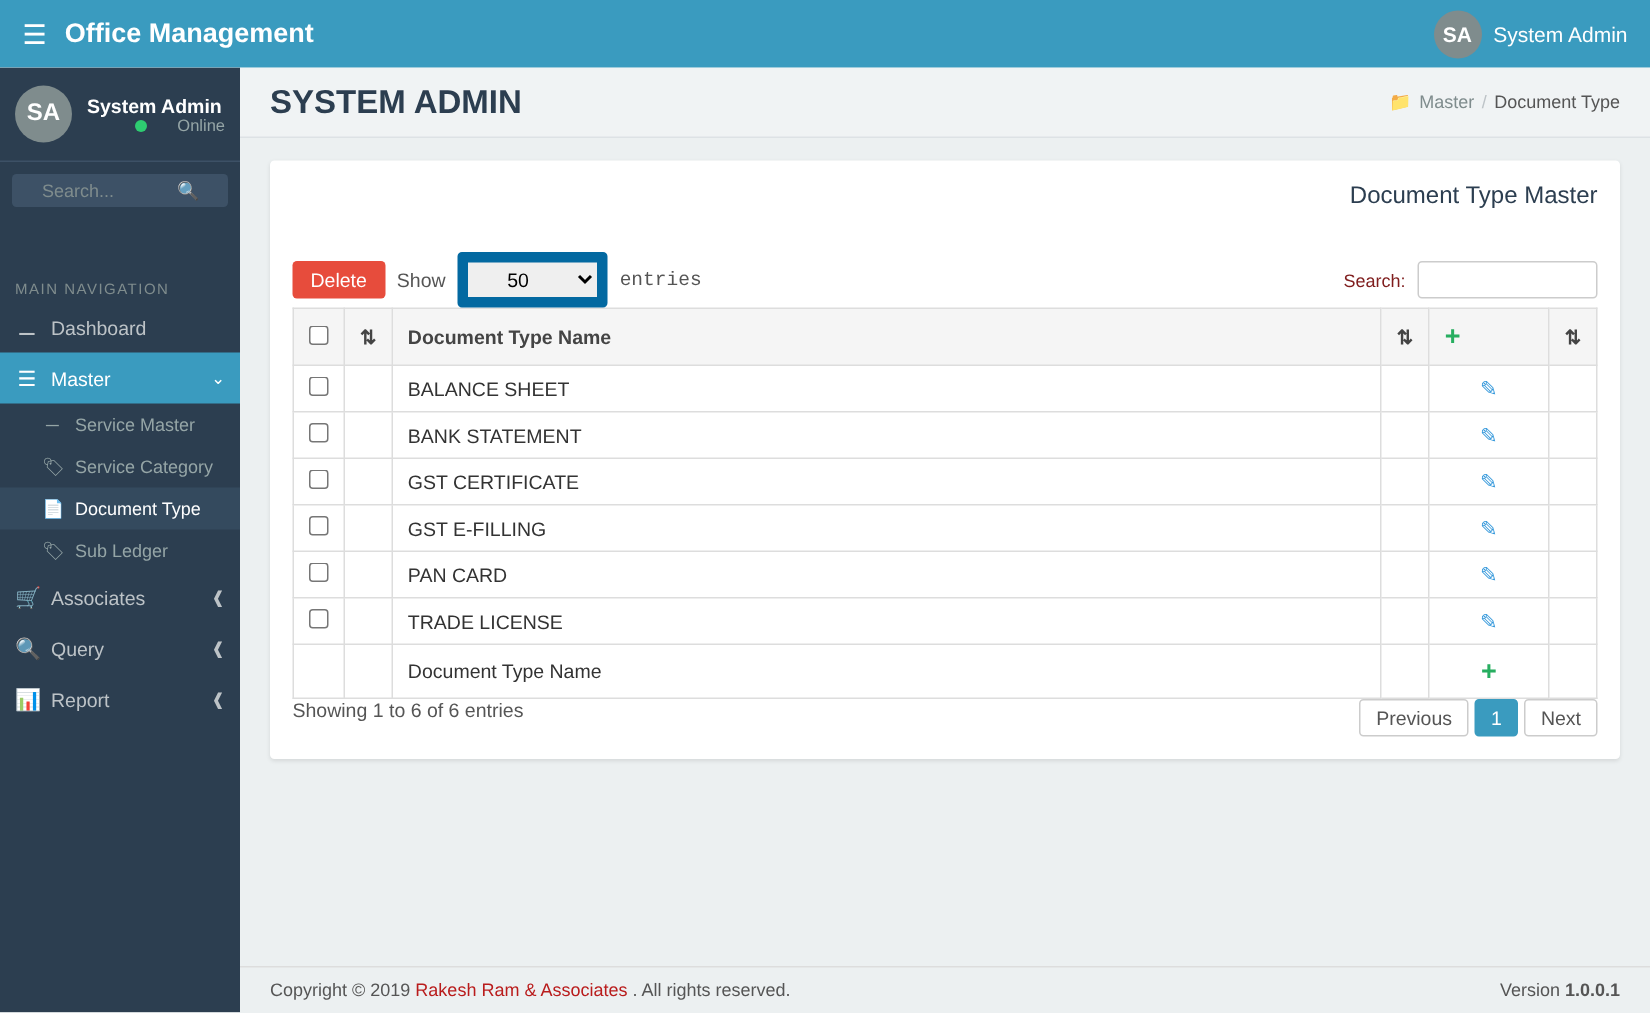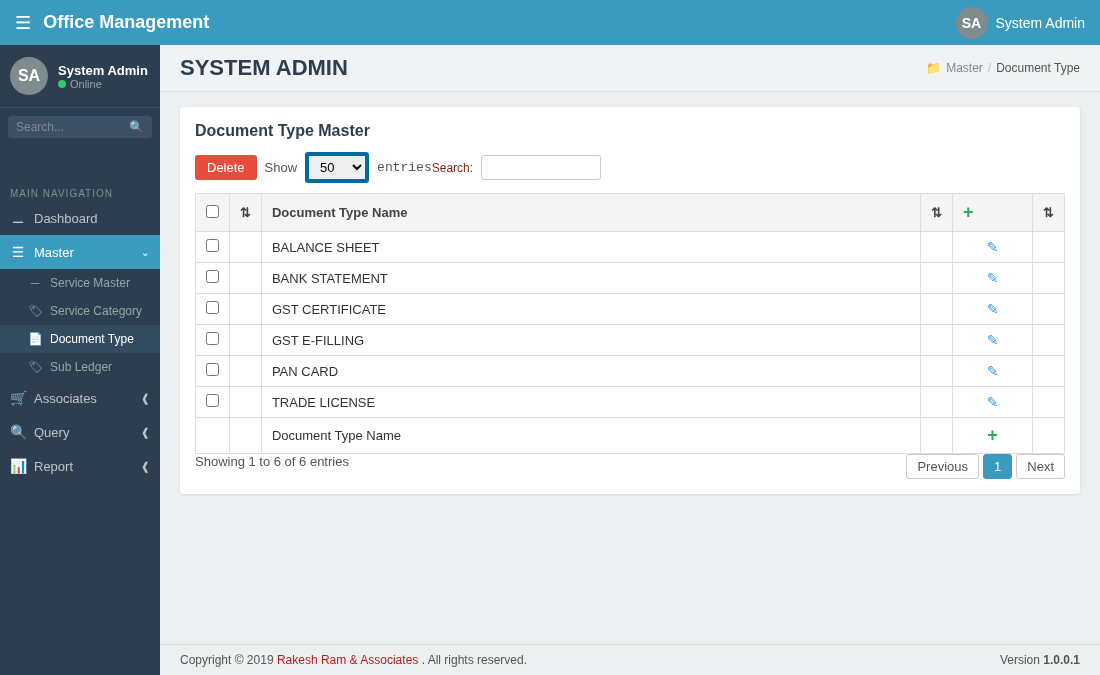--- a/index.html
+++ b/index.html
@@ -46,30 +46,30 @@
       gap: 10px;
       border-bottom: 1px solid #3d5166;
     }
     .user-avatar {
       width: 38px; height: 38px; border-radius: 50%;
       background: #7f8c8d; display: flex; align-items: center; justify-content: center;
       color: white; font-size: 16px; font-weight: bold; flex-shrink: 0;
     }
     .user-info { flex: 1; }
     .user-name { color: white; font-size: 13px; font-weight: bold; }
-    .user-status { display: flex; align-items: center; gap: 4px; font-size: 11px; color: #95a5a6; }
+    .user-status { display: flex; align-items: center; gap: 20px; font-size: 11px; color: #95a5a6; justify-content: flex-end; }
     .status-dot { width: 8px; height: 8px; border-radius: 50%; background: #2ecc71; }
 
     .search-box {
       margin: 8px;
       display: flex;
       align-items: center;
       background: #3d5166;
       border-radius: 3px;
-      padding: 4px 8px;
+      padding: 4px 20px;
     }
     .search-input {
       background: transparent; border: none; outline: none;
       color: #bdc3c7; font-size: 12px; flex: 1; width: 90px;
     }
     .search-input::placeholder { color: #7f8c8d; }
     .search-icon { color: #7f8c8d; font-size: 12px; }
 
     .nav-section-label {
       font-size: 10px; color: #7f8c8d; padding: 6px 10px 2px; letter-spacing: 1px;
@@ -113,33 +113,33 @@
     
     .content-main {
       flex: 1; overflow-y: auto; padding: 15px 20px;
     }
 
     .card {
       background: white; border-radius: 3px;
       box-shadow: 0 1px 3px rgba(0,0,0,0.1);
       padding: 15px;
     }
-    .card-title { font-size: 16px; font-weight: 700; color: #2c3e50; margin-bottom: 12px; }
+    .card-title { font-size: 16px; font-weight: 400; color: #2c3e50; margin-bottom: 28px; text-align: right; }
 
     .table-controls {
-      display: flex; align-items: center; justify-content: flex-start; margin-bottom: 10px;
+      display: flex; align-items: center; justify-content: space-between; 
     }
     .table-controls-left { display: flex; align-items: center; gap: 8px; }
     .delete-btn {
       background: #e74c3c; color: white; border: none; padding: 5px 12px;
       border-radius: 3px; cursor: pointer; font-size: 13px;
     }
     .show-label { color: #555; font-size: 13px; }
     .entries-select {
-      border: 4px solid #0369a1; padding: 3px 7px; border-radius: 3px; font-size: 13px;
+      border: 7px solid #0369a1; padding: 3px 22px; border-radius: 3px; font-size: 13px;
     }
     .entries-label { color: #555; font-size: 13px; font-family: Liberation Mono, monospace; }
     .table-controls-right { display: flex; align-items: center; gap: 8px; }
     .search-label { color: #7f1d1d; font-size: 12px; }
     .search-field {
       border: 1px solid #ccc; padding: 4px 8px; border-radius: 3px; font-size: 13px; width: 120px;
     }
 
     
     .data-table { width: 100%; border-collapse: collapse; font-size: 13px; }

